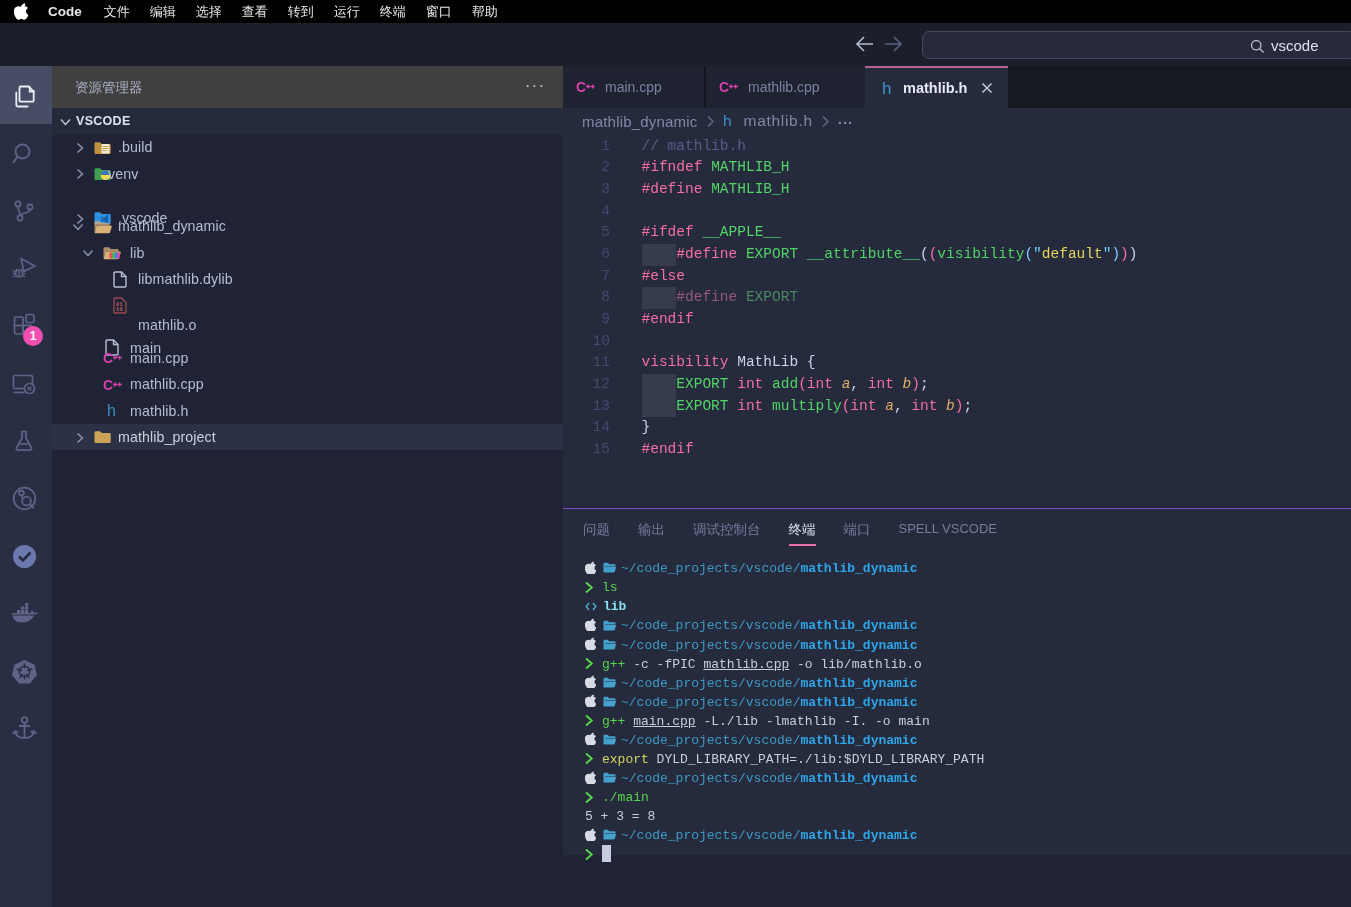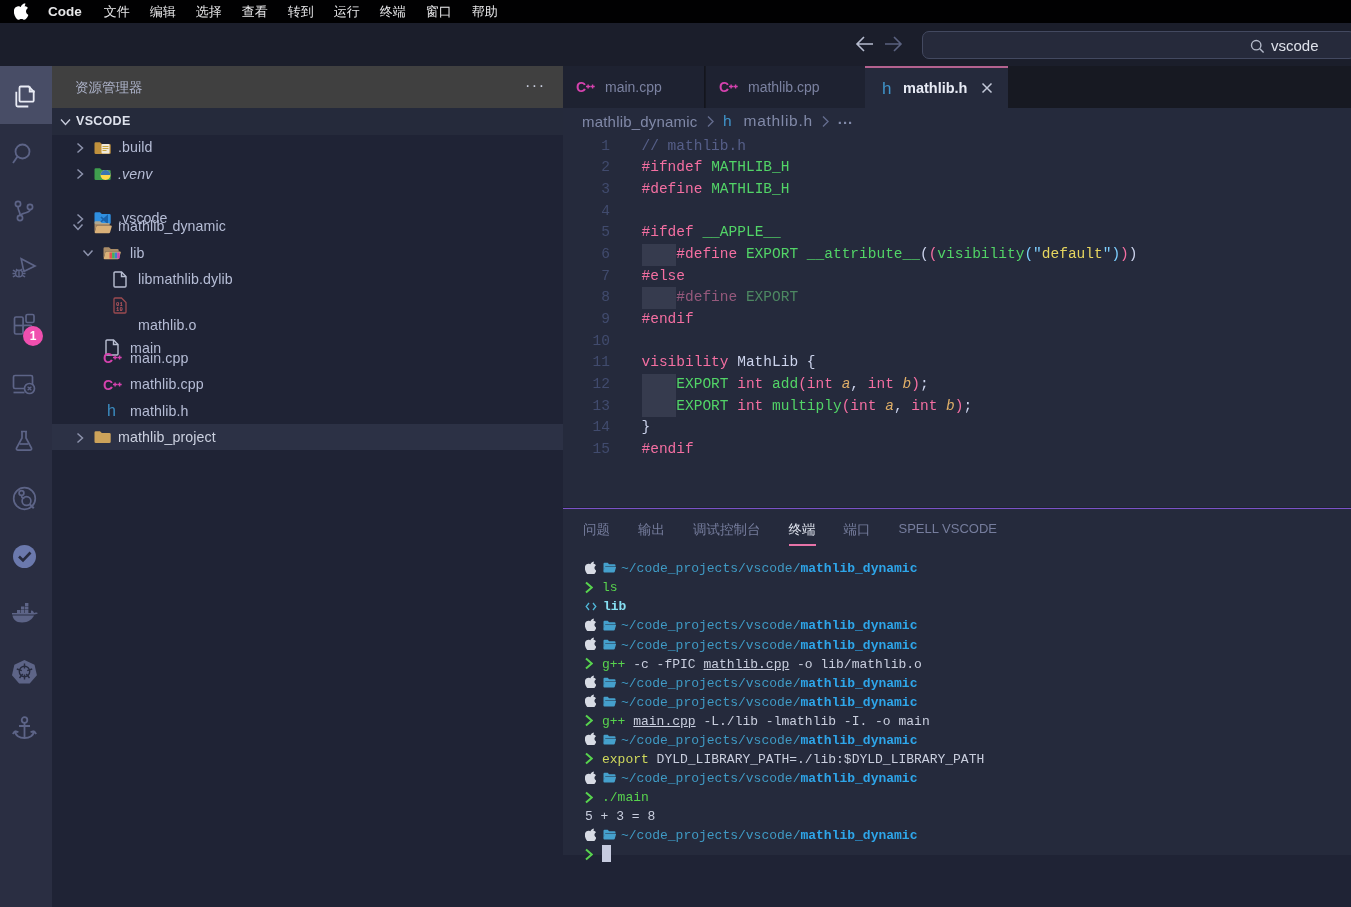--- a/index.html
+++ b/index.html
@@ -233,21 +233,21 @@
         </div>
 <div class="trow" style="top:26.3px;">
           <svg class="abs" style="left:28px;top:7.5px" width="8" height="12" viewBox="0 0 8 12">
             <path d="M1.5 1.5 L6.5 6 L1.5 10.5" stroke="#8d93ad" stroke-width="1.5" fill="none"></path>
           </svg>
           <svg class="abs" style="left:46px;top:6.2px" width="17" height="14" viewBox="0 0 17 14">
             <path d="M0.5 2.5 a1.3 1.3 0 0 1 1.3-1.3 h4.2 l1.8 1.8 h7.6 a1.3 1.3 0 0 1 1.3 1.3 v7.4 a1.3 1.3 0 0 1-1.3 1.3 h-13.6 a1.3 1.3 0 0 1-1.3-1.3 z" fill="#3f9e4e"></path>
             <circle cx="11.5" cy="8" r="5" fill="#ffd94a"></circle>
             <path d="M6.5 8 a5 5 0 0 1 10 0 z" fill="#3a76b0"></path>
           </svg>
-          <span class="abs tlabel" style="left:70px;top:4.8px;font-style:italic;">.venv</span>
+          <span class="abs tlabel" style="left:56px;top:4.8px;">.venv</span>
         </div>
 <div class="trow" style="top:52.7px;margin-top:18px;">
           <svg class="abs" style="left:28px;top:7.5px" width="8" height="12" viewBox="0 0 8 12">
             <path d="M1.5 1.5 L6.5 6 L1.5 10.5" stroke="#8d93ad" stroke-width="1.5" fill="none"></path>
           </svg>
           <svg class="abs" style="left:46px;top:6.2px" width="17" height="14" viewBox="0 0 17 14">
             <path d="M0.5 2.5 a1.3 1.3 0 0 1 1.3-1.3 h4.2 l1.8 1.8 h7.6 a1.3 1.3 0 0 1 1.3 1.3 v7.4 a1.3 1.3 0 0 1-1.3 1.3 h-13.6 a1.3 1.3 0 0 1-1.3-1.3 z" fill="#2f8fe0"></path>
             <path d="M14.5 3.5 l-5.5 5 -2.5-2 -1.5 1 2.5 2.5 -2.5 2.5 1.5 1 2.5-2 5.5 5 z" fill="#1962ab" transform="scale(0.8) translate(3,0.5)"></path>
           </svg>
           <span class="abs tlabel" style="left:70px;top:4.8px;">.vscode</span>

